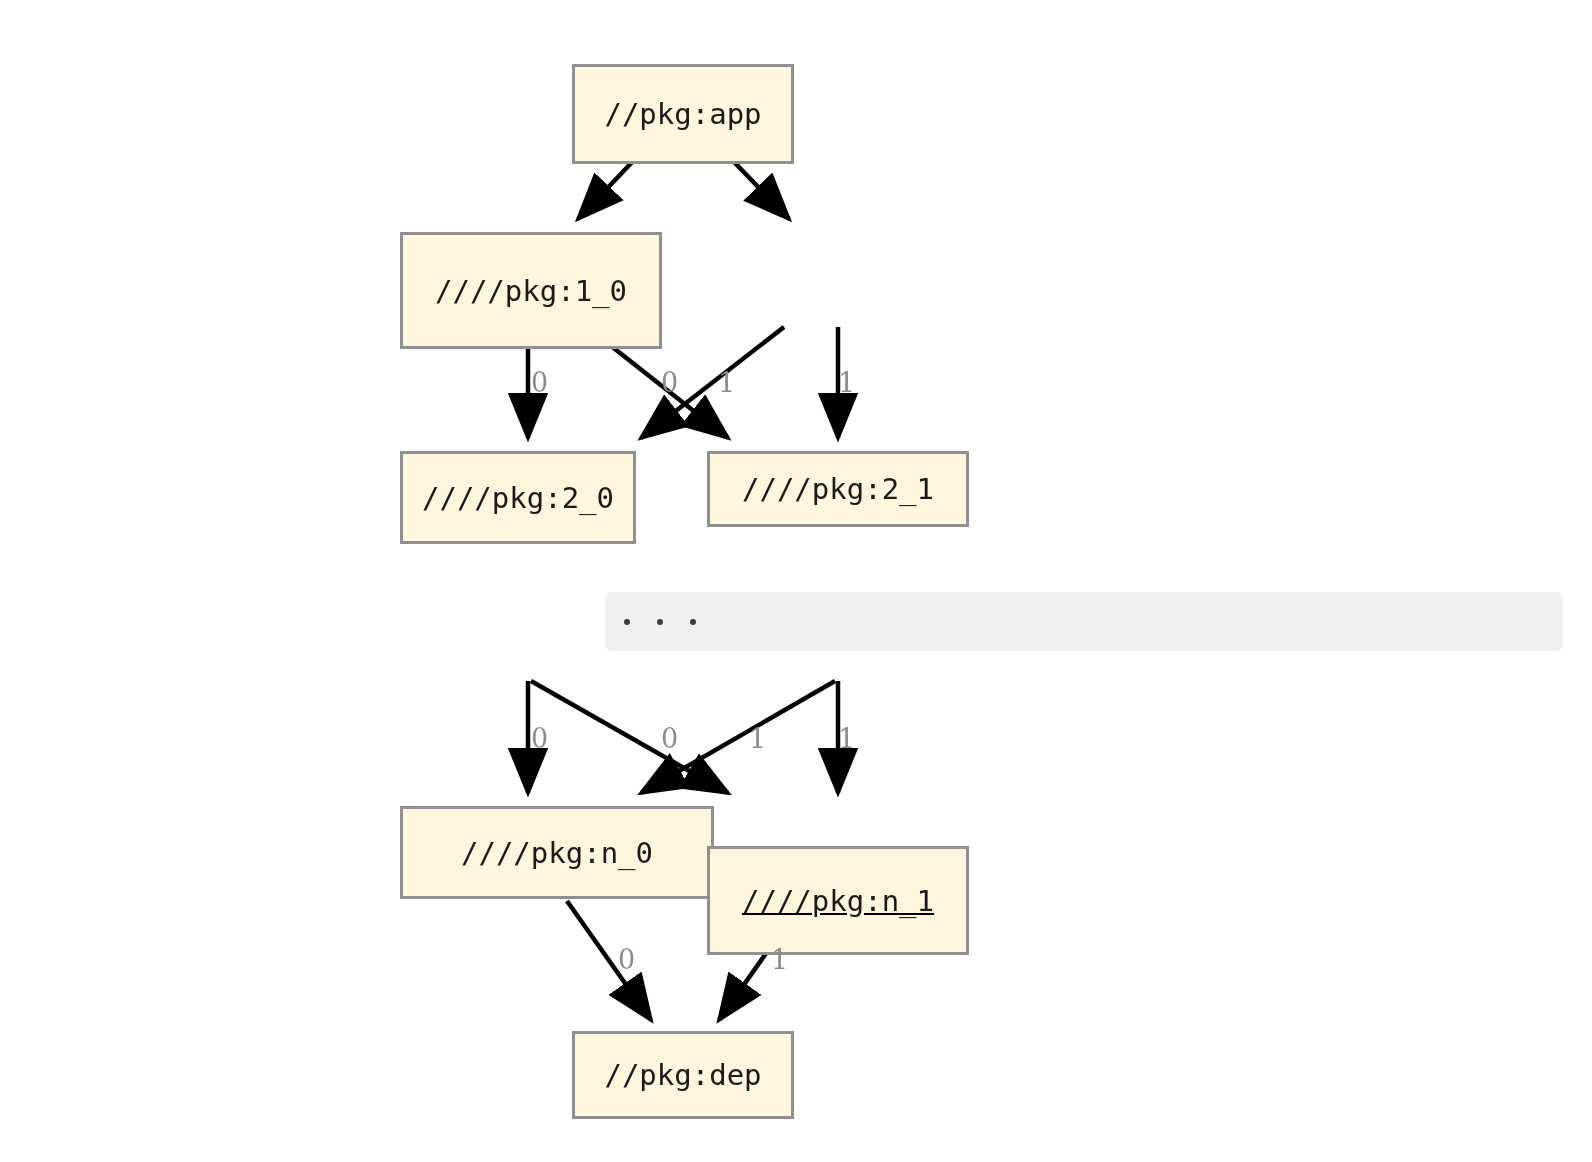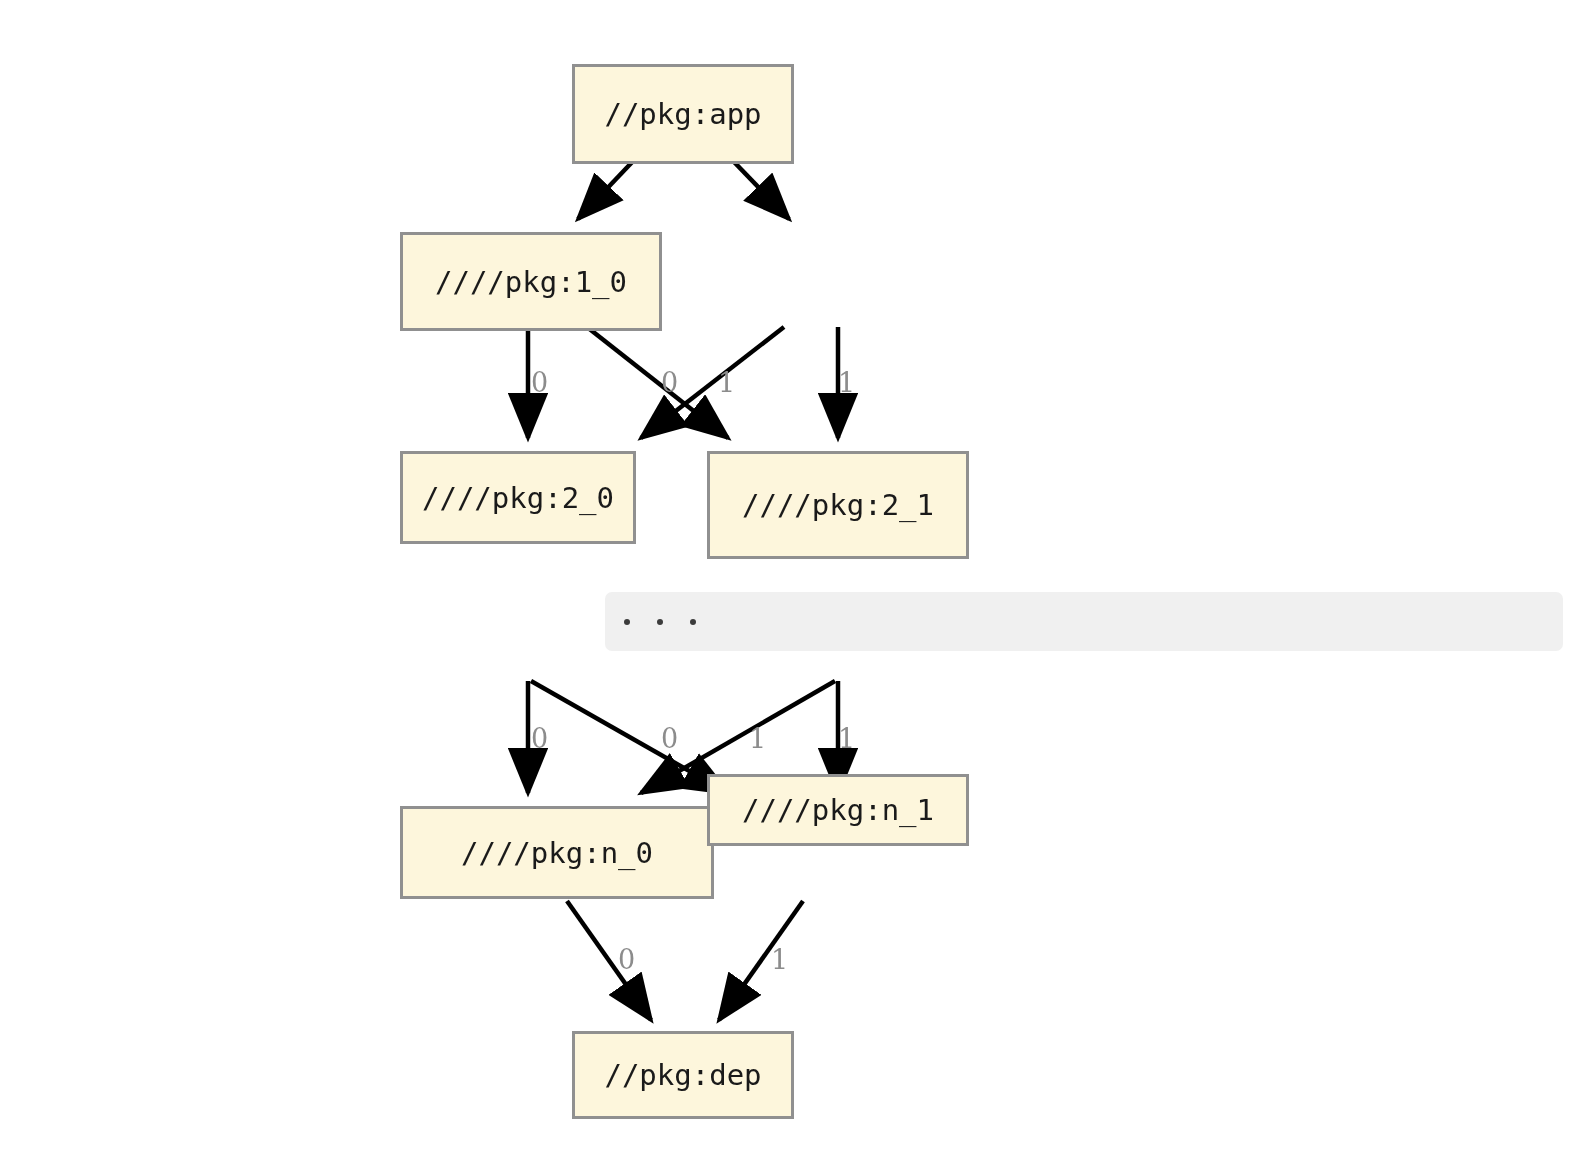--- a/index.html
+++ b/index.html
@@ -123,38 +123,38 @@
 
     <g>
       <line x1="803" y1="901" x2="719" y2="1020" stroke="#000000" stroke-width="4.5" marker-end="url(#arrowhead)"></line>
     </g>
   </svg>
 
   <div class="node-box" style="left:572px; top:36px; width:222px; height:100px;margin-top:28px;">
     <span class="node-label">//pkg:app</span>
   </div>
 
-  <div class="node-box" style="left:400px; top:232px; width:262px; height:99px;">
+  <div class="node-box" style="left:400px; top:232px; width:262px; height:117px;">
     <span class="node-label">////pkg:1_0</span>
   </div>
 
 
   <div class="node-box" style="left:400px; top:451px; width:236px; height:93px;">
     <span class="node-label">////pkg:2_0</span>
   </div>
 
-  <div class="node-box" style="left:707px; top:451px; width:262px; height:108px;">
+  <div class="node-box" style="left:707px; top:451px; width:262px; height:76px;">
     <span class="node-label">////pkg:2_1</span>
   </div>
 
   <div class="node-box" style="left:400px; top:806px; width:314px; height:93px;">
     <span class="node-label">////pkg:n_0</span>
   </div>
 
-  <div class="node-box" style="left:707px; top:774px; width:262px; height:72px;">
+  <div class="node-box" style="left:707px; top:846px; width:262px; height:109px;text-decoration:underline;">
     <span class="node-label">////pkg:n_1</span>
   </div>
 
   <div class="node-box" style="left:572px; top:1031px; width:222px; height:88px;align-items:center;">
     <span class="node-label">//pkg:dep</span>
   </div>
 
   <span class="edge-label" style="left:531px; top:369px;">0</span>
   <span class="edge-label" style="left:661px; top:369px;">0</span>
   <span class="edge-label" style="left:718px; top:369px;">1</span>

